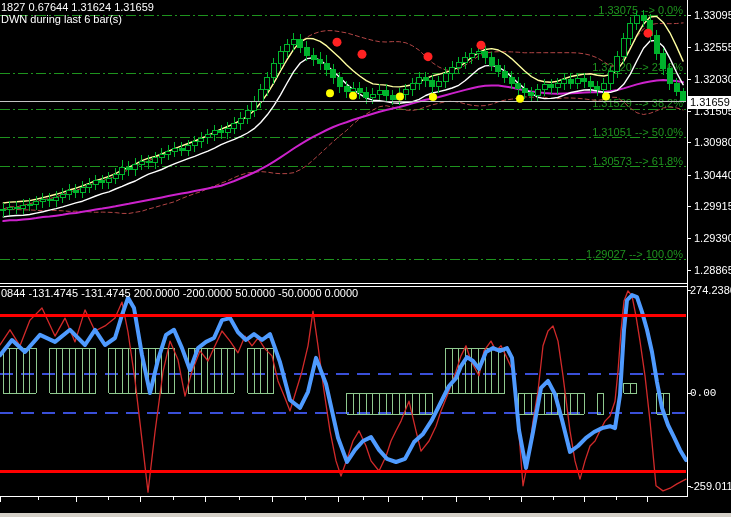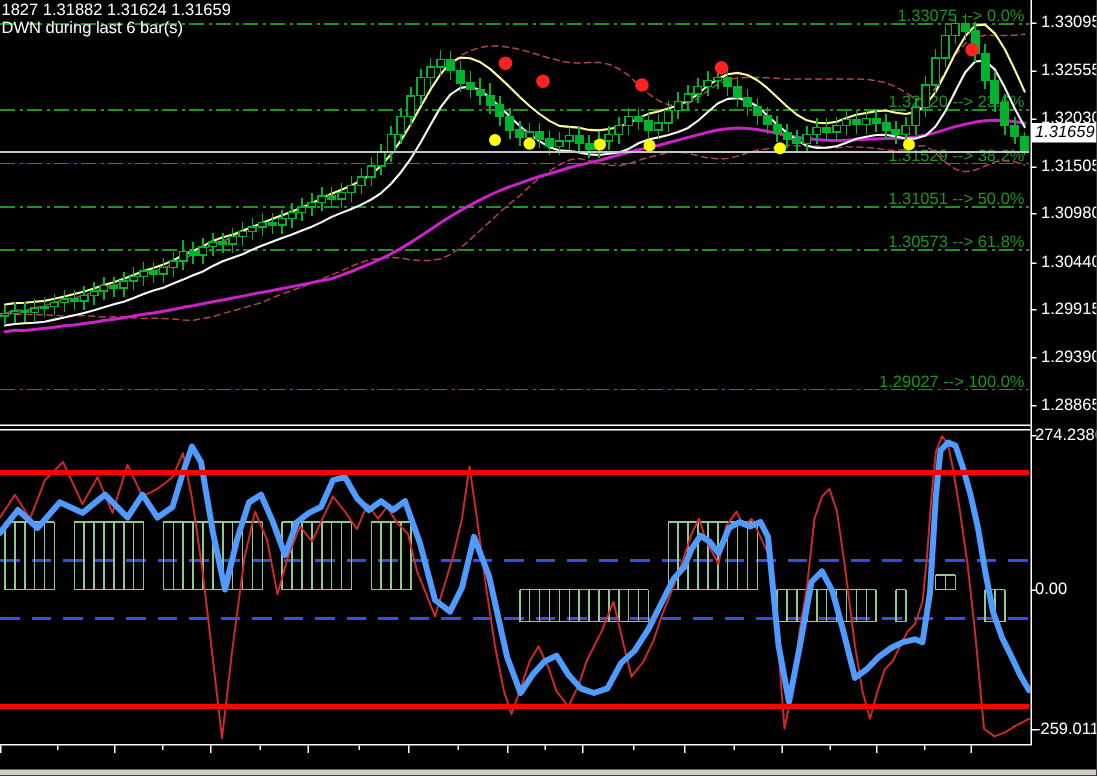--- a/index.html
+++ b/index.html
@@ -370,22 +370,23 @@
         <line x1="669.8999999999999" y1="105" x2="669.8999999999999" y2="126.45" stroke="#8FC98F" stroke-width="1" shape-rendering="crispEdges"></line>
         <line x1="656.6999999999999" y1="126.45" x2="669.8999999999999" y2="126.45" stroke="#8FC98F" stroke-width="1" shape-rendering="crispEdges"></line>
         <line x1="656.6999999999999" y1="105" x2="669.8999999999999" y2="105" stroke="#8FC98F" stroke-width="1" shape-rendering="crispEdges"></line>
       </g>
       <polyline points="0,57.0 10,41.8 20,57.8 30,32.1 42,20.0 55,48.1 65,30.1 75,53.9 85,21.9 95,43.0 105,37.9 115,30.1 122,14.1 128,44.2 135,92.1 142,152.2 148,204.1 155,144.0 163,83.9 170,53.1 178,71.8 185,108.1 192,83.2 200,62.9 208,73.0 215,57.8 222,43.0 230,53.1 238,64.8 245,48.1 252,57.8 258,50.0 265,60.9 272,67.9 278,92.9 285,110.1 290,122.9 296,103.0 302,83.2 308,57.8 313,23.1 318,57.8 324,103.0 330,142.8 336,172.9 341,188.1 348,168.2 353,153.0 359,142.8 366,158.0 371,172.9 379,183.0 386,168.2 391,153.0 396,142.8 401,133.1 409,113.2 416,142.8 421,163.1 429,153.0 436,138.2 441,122.9 449,103.0 456,83.2 461,67.9 466,57.8 471,73.0 479,87.8 484,62.9 491,53.1 496,62.9 501,57.8 506,67.9 513,83.2 518,133.1 523,197.8 528,172.9 533,133.1 538,103.0 543,57.8 548,43.0 553,37.9 558,53.1 563,87.8 570,142.8 575,172.9 580,191.2 585,172.9 590,158.0 595,153.0 600,142.8 605,133.1 610,128.0 615,113.2 618,83.2 621,43.0 624,13.0 628,2.8 632,7.9 636,28.2 640,53.1 645,87.8 650,133.1 656,197.8 663,202.9 670,200.2 677,195.9 686,191.2" fill="none" stroke="#D22A2A" stroke-width="1.3" stroke-linejoin="round" stroke-linecap="round"></polyline>
       <polyline points="0,67.2 12,52.0 25,64.0 40,46.9 55,53.9 70,41.8 85,57.0 95,41.8 105,57.0 115,50.0 122,27.0 128,9.8 134,20.0 142,67.2 150,105.0 158,71.8 166,46.9 174,41.8 182,60.1 190,82.0 198,60.1 206,53.9 214,50.0 222,32.1 230,30.1 238,44.2 246,52.0 254,46.1 262,52.0 270,46.1 280,74.2 290,112.0 300,119.8 308,103.8 316,69.9 326,96.0 338,149.8 347,174.0 355,161.9 363,153.0 371,149.1 379,161.9 387,170.9 396,174.0 405,170.9 414,154.1 423,145.9 432,131.9 441,114.0 449,98.0 456,90.2 461,78.1 467,69.1 473,73.0 479,80.8 486,64.0 493,60.1 500,62.9 507,60.1 512,69.9 519,142.1 526,179.9 533,144.0 541,99.9 548,92.9 555,106.2 562,131.9 570,163.9 578,158.0 586,149.8 594,144.0 602,140.1 610,138.2 615,140.1 620,107.0 624,41.8 627,12.2 632,7.1 637,9.1 642,23.9 647,41.8 652,64.0 657,94.1 662,119.8 668,137.0 674,149.1 680,161.9 686,172.1" fill="none" stroke="#4F9BFF" stroke-width="4" stroke-linejoin="round" stroke-linecap="round"></polyline>
       <line x1="0" y1="27" x2="686" y2="27" stroke="#FF0000" stroke-width="3" shape-rendering="crispEdges"></line>
       <line x1="0" y1="183" x2="686" y2="183" stroke="#FF0000" stroke-width="3" shape-rendering="crispEdges"></line>
     </svg>
 
-  <div class="txt" style="left:1px;top:1px">1827 1.31882 1.31624 1.31659</div>
+  <div class="txt" style="left:1px;top:1px">1827 0.67644 1.31624 1.31659</div>
   <div class="txt" style="left:1px;top:13px">DWN during last 6 bar(s)</div>
+  <div class="txt" style="left:1px;top:287px">0844 -131.4745 -131.4745 200.0000 -200.0000 50.0000 -50.0000 0.0000</div>
 
   <div class="wline" style="left:0;top:283px;width:687px;height:1px"></div>
   <div class="wline" style="left:0;top:286px;width:687px;height:1px"></div>
   <div class="wline" style="left:0;top:496px;width:687px;height:1px"></div>
   <div class="wline" style="left:687px;top:0;width:1px;height:497px"></div>
 
   <div id="price-axis">
       <div class="axlabel" style="top: 8.75904px;">1.33095</div>
       <div class="axtick" style="top: 14.759px;"></div>
       <div class="axlabel" style="top: 41.2892px;">1.32555</div>
@@ -398,26 +399,26 @@
       <div class="axtick" style="top: 142.169px;"></div>
       <div class="axlabel" style="top: 168.699px;">1.30440</div>
       <div class="axtick" style="top: 174.699px;"></div>
       <div class="axlabel" style="top: 200.325px;">1.29915</div>
       <div class="axtick" style="top: 206.325px;"></div>
       <div class="axlabel" style="top: 231.952px;">1.29390</div>
       <div class="axtick" style="top: 237.952px;"></div>
       <div class="axlabel" style="top: 263.578px;">1.28865</div>
       <div class="axtick" style="top: 269.578px;"></div>
     </div>
-  <div id="price-badge" style="top: 82px; font-style: italic;">1.31659</div>
+  <div id="price-badge" style="top: 96px;">1.31659</div>
 
   <div id="osc-axis">
       <div class="axlabel" style="left: 690px; top: 284px;">274.2386</div>
       <div class="axtick" style="top: 290px;"></div>
-      <div class="axlabel" style="left: 690px; top: 387px;">0.00</div>
+      <div class="axlabel" style="left: 690px; top: 387px; font-family: Liberation Mono, monospace;">0.00</div>
       <div class="axtick" style="top: 393px;"></div>
       <div class="axlabel" style="left: 690px; top: 480px;">-259.011</div>
       <div class="axtick" style="top: 486px;"></div>
     </div>
 
   <div id="time-axis" class="abs" style="left:0;top:497px;width:731px;height:16px">
       <div class="ttick" style="left: 0px; height: 5px; top: 0px;"></div>
       <div class="ttick" style="left: 38px; height: 3px; top: 0px;"></div>
       <div class="ttick" style="left: 76px; height: 5px; top: 0px;"></div>
       <div class="ttick" style="left: 108px; height: 3px; top: 0px;"></div>

